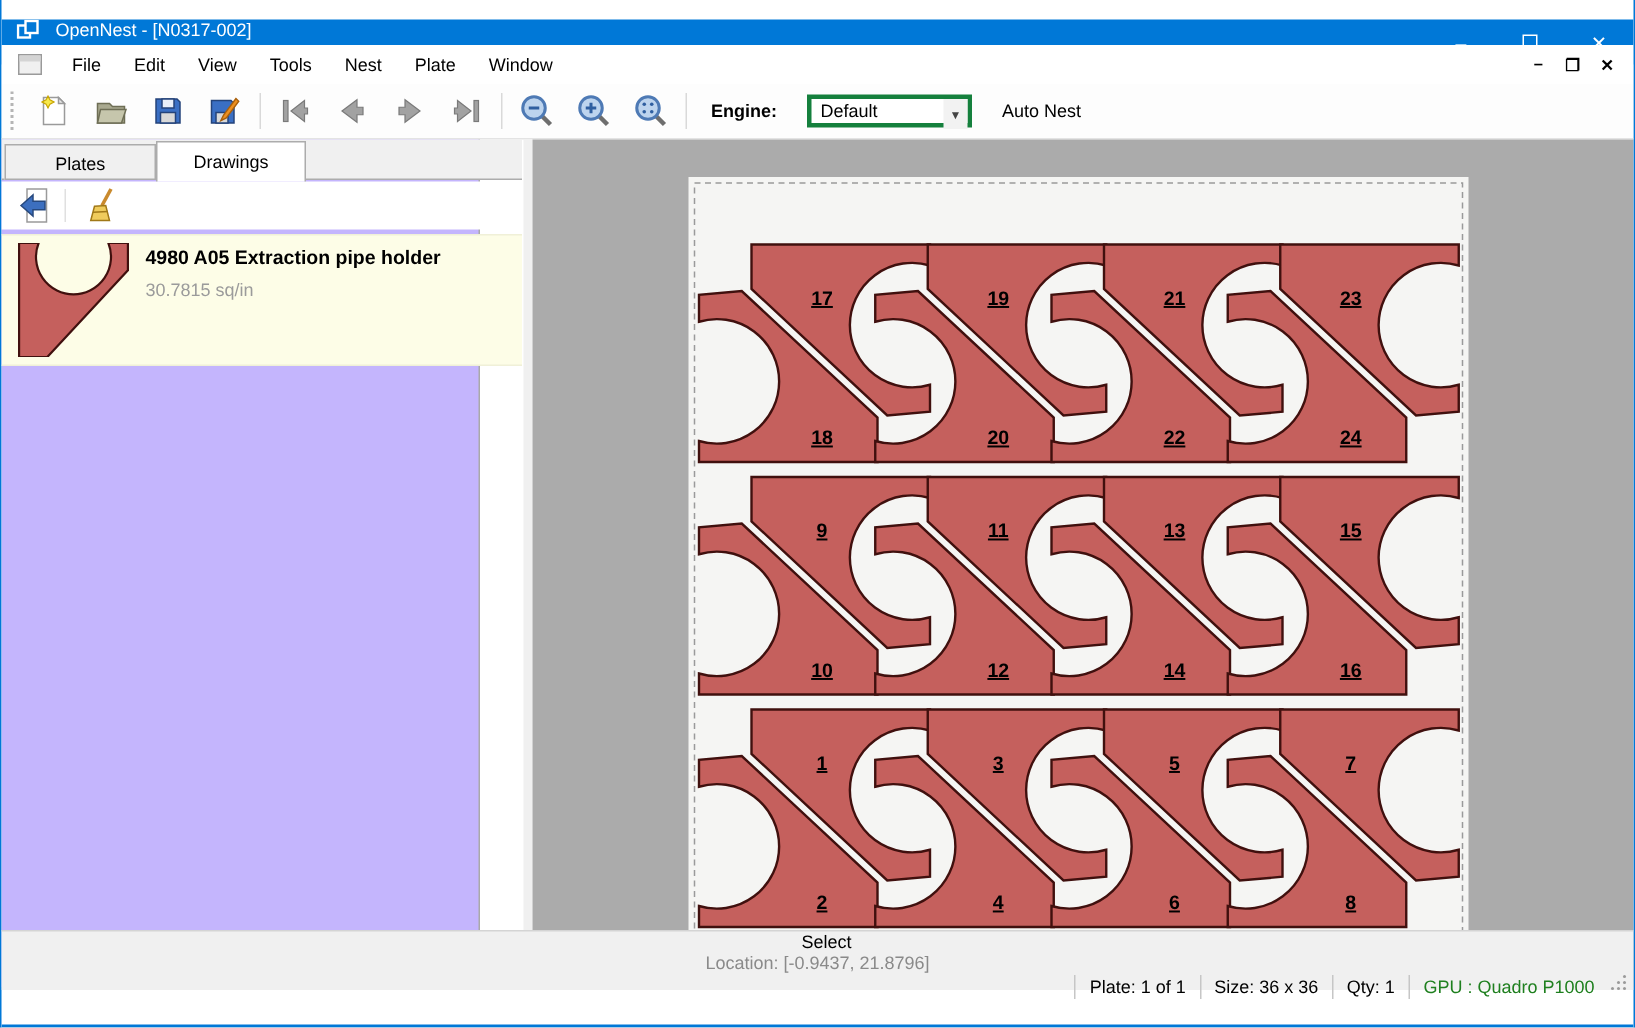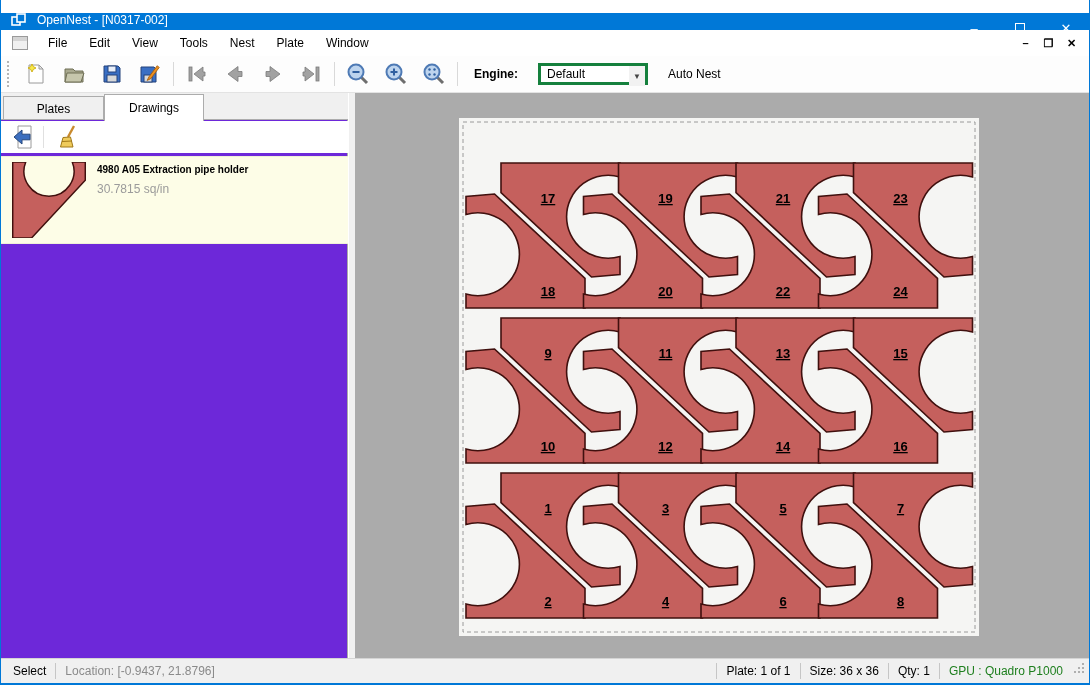--- a/index.html
+++ b/index.html
@@ -40,21 +40,21 @@
   .engine-label { font-weight:bold; margin:0 20px 0 12px; }
   .combo { width:110px; height:22px; background:#fff; border:3px solid #15803d; display:flex;
            align-items:center; position:relative; }
   .combo .combo-value { padding-left:6px; }
   .combo .combo-arrow { position:absolute; right:0; top:0; width:16px; height:20px; background:#F2F2F2;
                         display:flex; align-items:center; justify-content:center; font-size:8px; color:#444; }
   .autonest { margin-left:14px; padding:0 6px; height:24px; line-height:24px; }
 
   
   .main { position:absolute; left:0; top:93px; width:100%; height:565px; }
-  .left-panel { position:absolute; left:0; top:0; width:347px; height:565px; background:#6d28d9;
+  .left-panel { position:absolute; left:0; top:0; width:319px; height:565px; background:#c4b5fd;
                 border-right:1px solid #A9A9A9; }
   .splitter { position:absolute; left:348px; top:0; width:6px; height:565px; background:#F0F0F0; }
   .canvas { position:absolute; left:354px; top:0; width:734px; height:565px; background:#ABABAB; }
 
   
   .tabstrip { position:absolute; left:0; top:0; width:347px; height:27px; background:#F0F0F0;
               border-bottom:1px solid #ACACAC; }
   .tab { position:absolute; top:3px; height:24px; text-align:center; line-height:24px;
          background:#F0F0F0; border:1px solid #ACACAC; }
   .tab.inactive { left:2px; width:101px; }
@@ -65,26 +65,26 @@
   .panel-toolbar { position:absolute; left:0; top:28px; width:347px; height:32px; background:#fff;
                    display:flex; align-items:center; }
   .ptool-btn { width:34px; height:28px; margin-left:6px; display:flex; align-items:center; justify-content:center; }
   .ptool-sep { width:1px; height:22px; background:#E0E0E0; margin:0 2px; }
 
   
   .drawing-item { position:absolute; left:0; top:63px; width:347px; height:88px; background:#FDFDE7;
                   border-top:1px solid #F0F0D8; border-bottom:1px solid #F0F0D8; display:flex; }
   .thumb { width:96px; height:86px; display:flex; align-items:center; justify-content:center; }
   .item-text { padding-top:7px; }
-  .item-title { font-weight:bold; font-size:10px; margin-bottom:5px; }
+  .item-title { font-weight:bold; font-size:13px; margin-bottom:5px; }
   .item-line { color:#9B9B9B; line-height:18px; }
 
   
-  .statusbar { position:absolute; left:0; top:658px; width:100%; height:25px; background:#F0F0F0;
-               border-top:1px solid #D4D4D4; display:flex; align-items:center; }
+  .statusbar { position:absolute; left:0; top:620px; width:100%; height:40px; background:#F0F0F0;
+               border-top:1px solid #D4D4D4; display:flex; align-items:center;flex-direction:column; }
   .sb-sep { width:1px; height:16px; background:#C6C6C6; margin:0 9px; }
   .sb-mode { margin-left:12px; }
   .sb-location { color:#8A8A8A; }
   .sb-right { margin-left:auto; display:flex; align-items:center; }
   .sb-grip { margin:0 4px 0 10px; align-self:flex-end; padding-bottom:3px; }
   .bottom-border { position:absolute; left:0; top:683px; width:100%; height:2px; background:#0078D7; }
 
   svg text { font-family:"Liberation Sans", sans-serif; }
 </style>
 </head>

